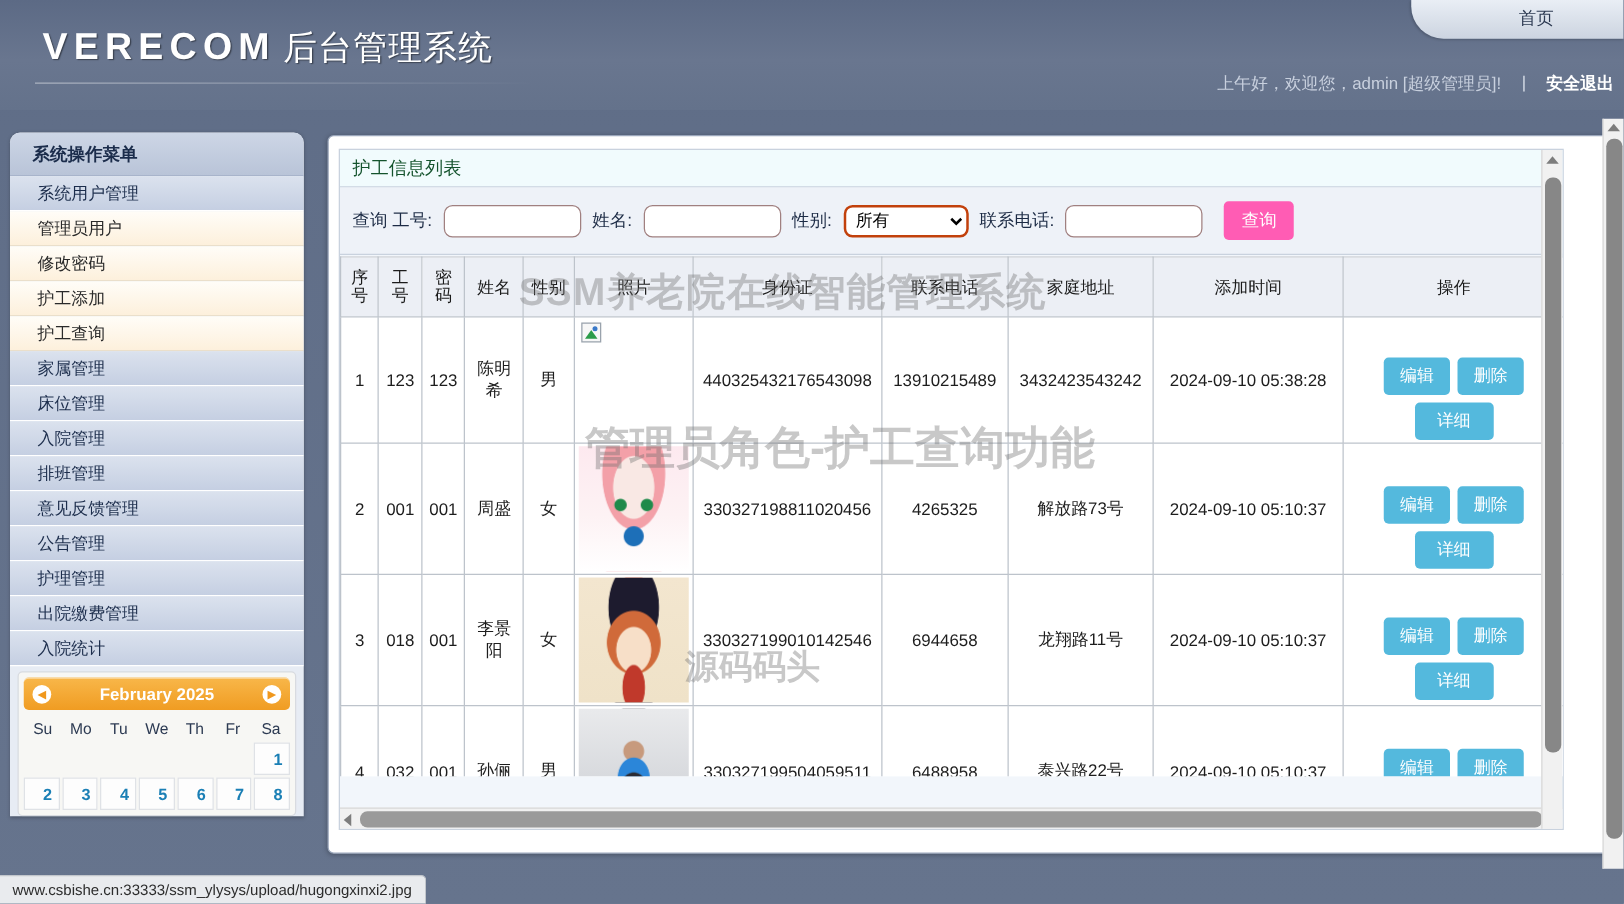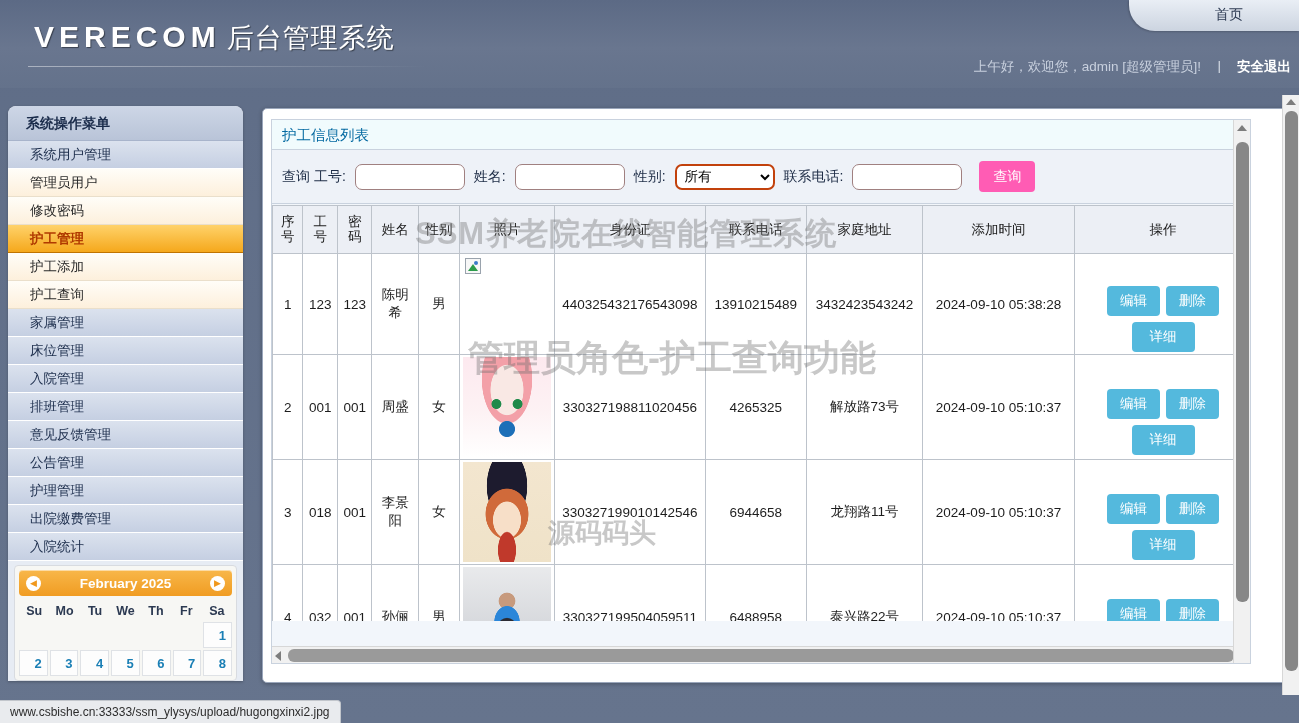--- a/index.html
+++ b/index.html
@@ -118,21 +118,21 @@
     width: 15px; height: 15px; border-radius: 50%;
     background: #ffffff; color: #f0981d;
     display: flex; align-items: center; justify-content: center;
     font-size: 9px; cursor: pointer;
   }
   #cal-dow {
     display: grid; grid-template-columns: repeat(7,1fr);
     margin-top: 4px;
   }
   #cal-dow div {
-    text-align: center; font-size: 12.5px; font-weight: bold;
+    text-align: center; font-size: 12.5px; font-weight: normal;
     color: #2c3a52; padding: 4px 0;
   }
   #cal-grid { display: grid; grid-template-columns: repeat(7,1fr); gap: 2px; }
   .cal-day {
     height: 26px; display: flex; align-items: center; justify-content: flex-end;
     padding-right: 5px;
     font-size: 13px; font-weight: bold; color: #1a7fb5;
     background: #fdfdfd; border: 1px solid #dfe2e6;
     cursor: pointer;
   }
@@ -150,21 +150,21 @@
   }
   #panel {
     position: absolute; left: 8px; top: 10px;
     width: 980px; height: 545px;
     border: 1px solid #c9d2de;
     background: #f2f6fb;
     overflow: hidden;
   }
   #panel-title {
     height: 30px; line-height: 30px; padding-left: 10px;
-    font-size: 14.5px; color: #0369a1;
+    font-size: 14.5px; color: #14532d;
     background: #f1fbfd;
     border-bottom: 1px solid #c9d2de;
   }
   #searchbar {
     height: 54px; display: flex; align-items: center; gap: 9px;
     padding-left: 10px;
     background: #eef2f8;
     border-bottom: 1px solid #c9d2de;
     font-size: 14px; color: #1c2b45;
   }
@@ -352,21 +352,20 @@
     <div id="logout-sep">|</div>
     <a id="logout" href="#">安全退出</a>
   </div>
 
   <div id="sidebar">
     <div id="menu-title">系统操作菜单</div>
     <div id="menu-items">
         <div class="menu-item"><span>系统用户管理</span></div>
         <div class="menu-item sub"><span>管理员用户</span></div>
         <div class="menu-item sub"><span>修改密码</span></div>
-        <div class="menu-item active"><span>护工管理</span></div>
         <div class="menu-item sub"><span>护工添加</span></div>
         <div class="menu-item sub"><span>护工查询</span></div>
         <div class="menu-item"><span>家属管理</span></div>
         <div class="menu-item"><span>床位管理</span></div>
         <div class="menu-item"><span>入院管理</span></div>
         <div class="menu-item"><span>排班管理</span></div>
         <div class="menu-item"><span>意见反馈管理</span></div>
         <div class="menu-item"><span>公告管理</span></div>
         <div class="menu-item"><span>护理管理</span></div>
         <div class="menu-item"><span>出院缴费管理</span></div>

